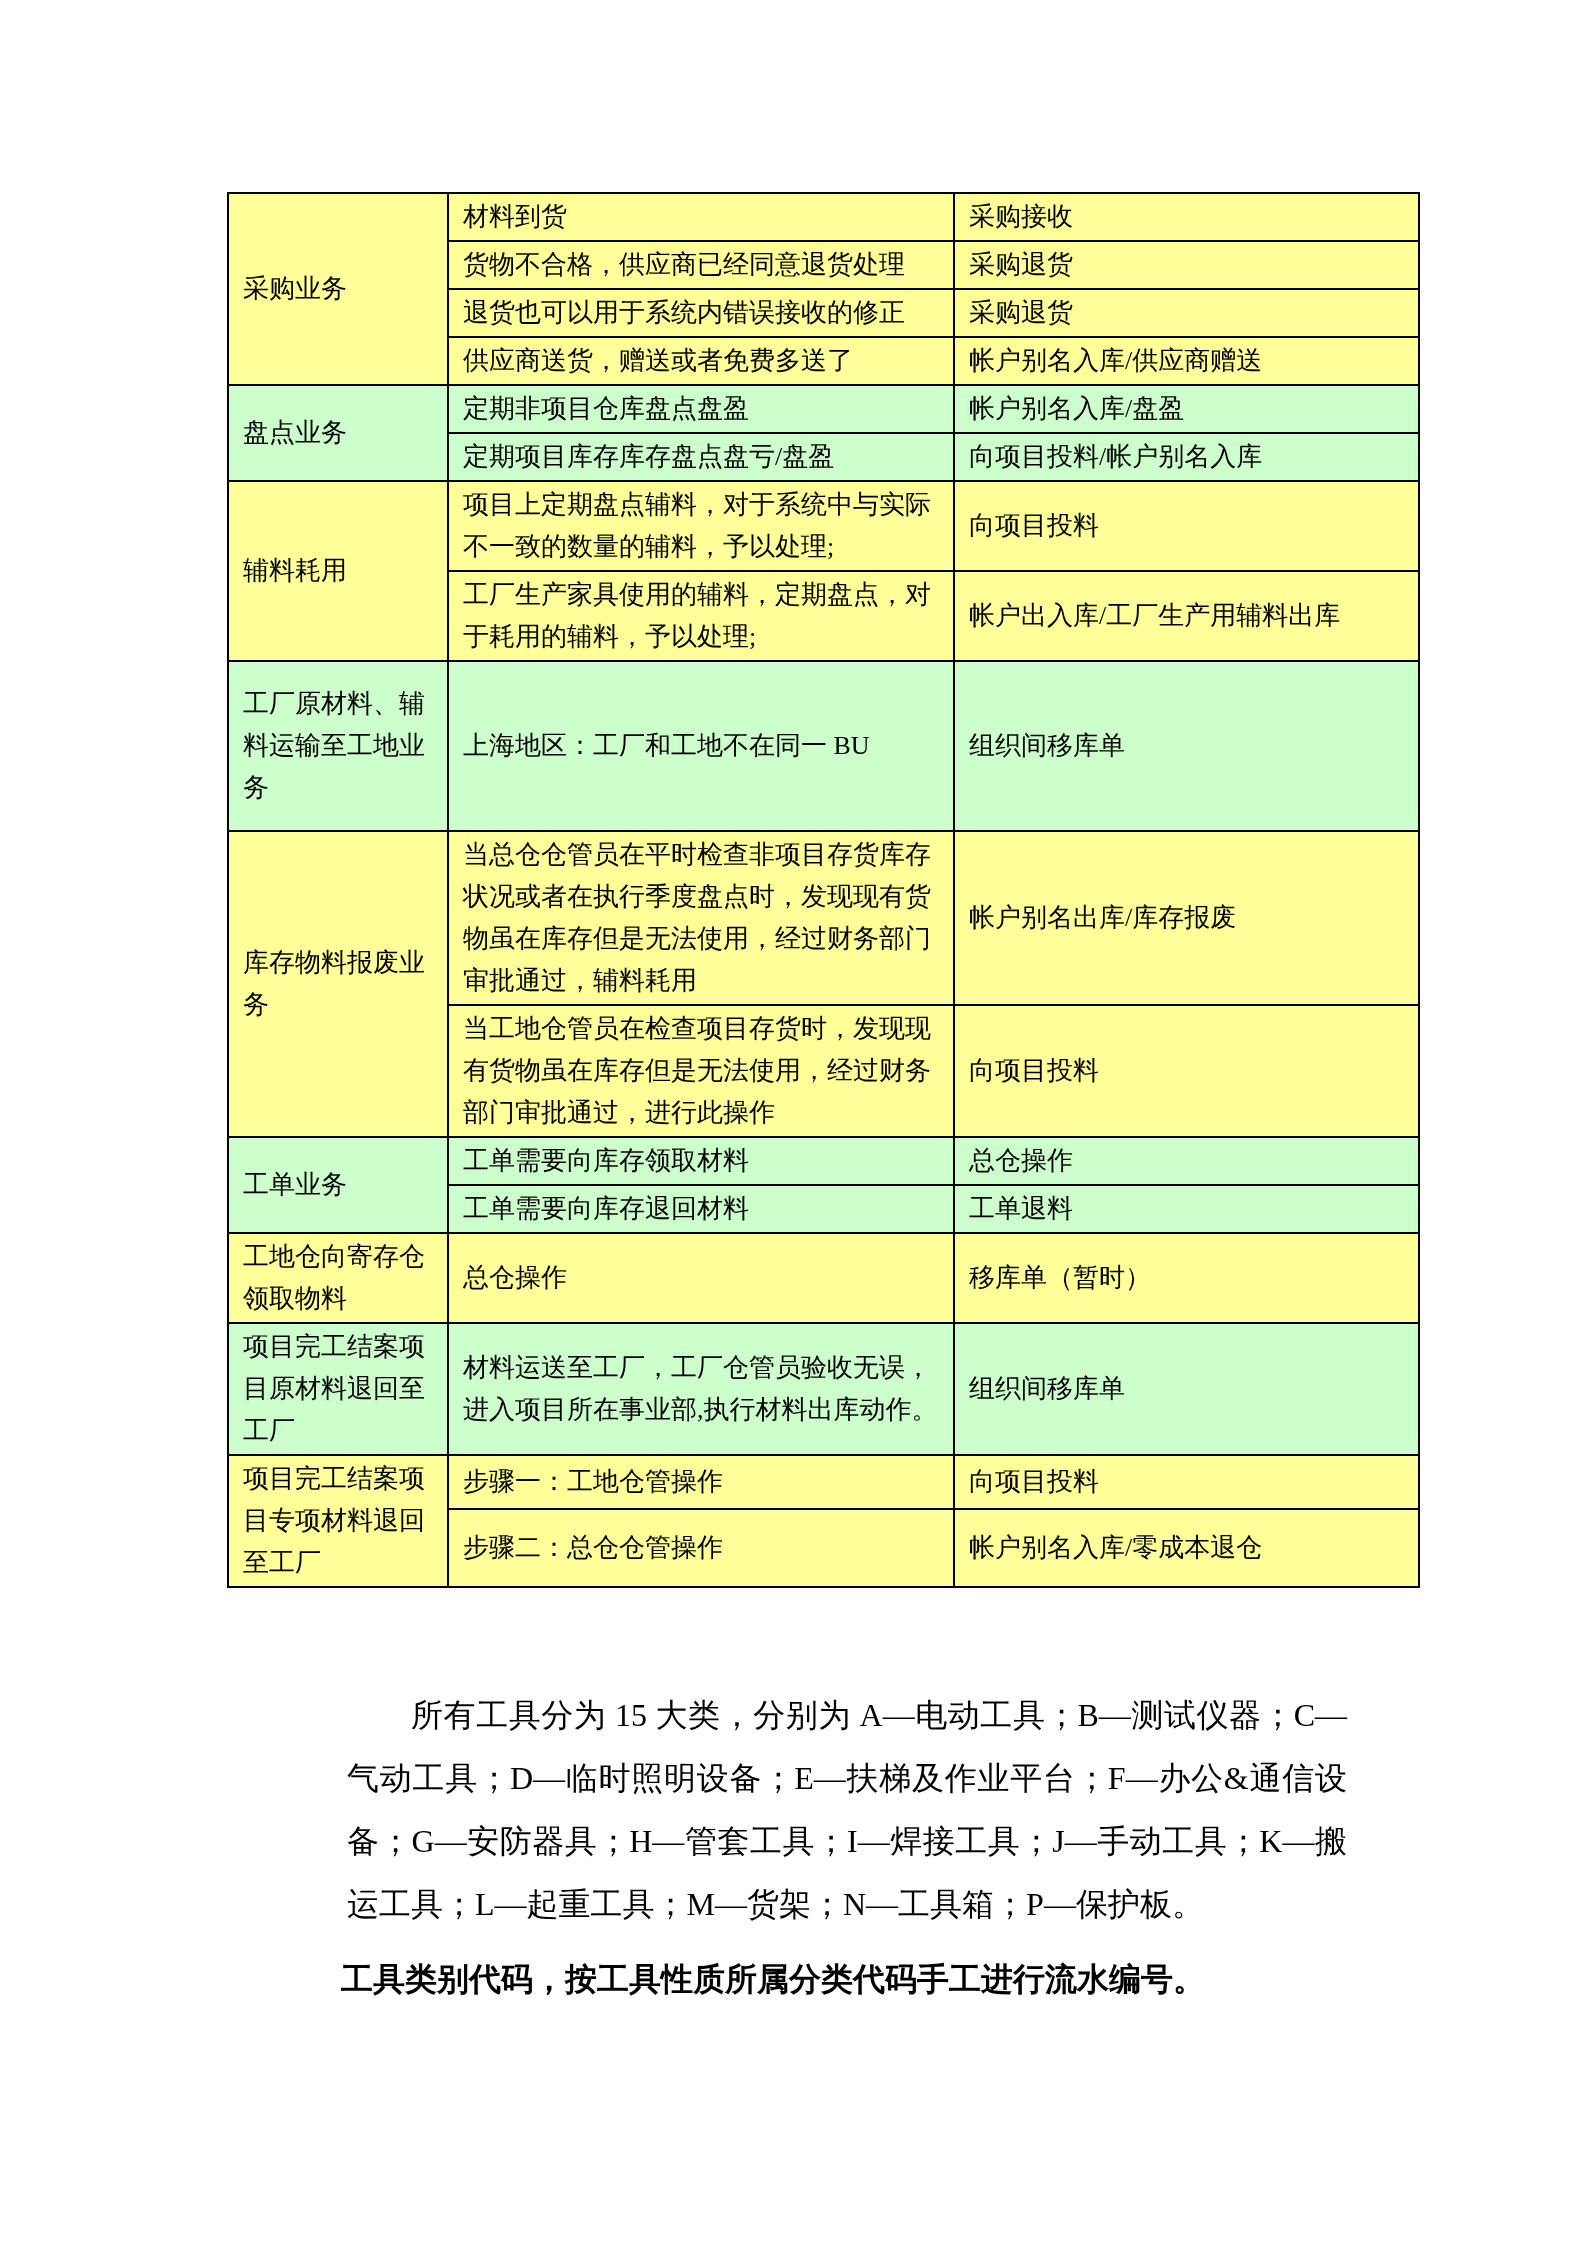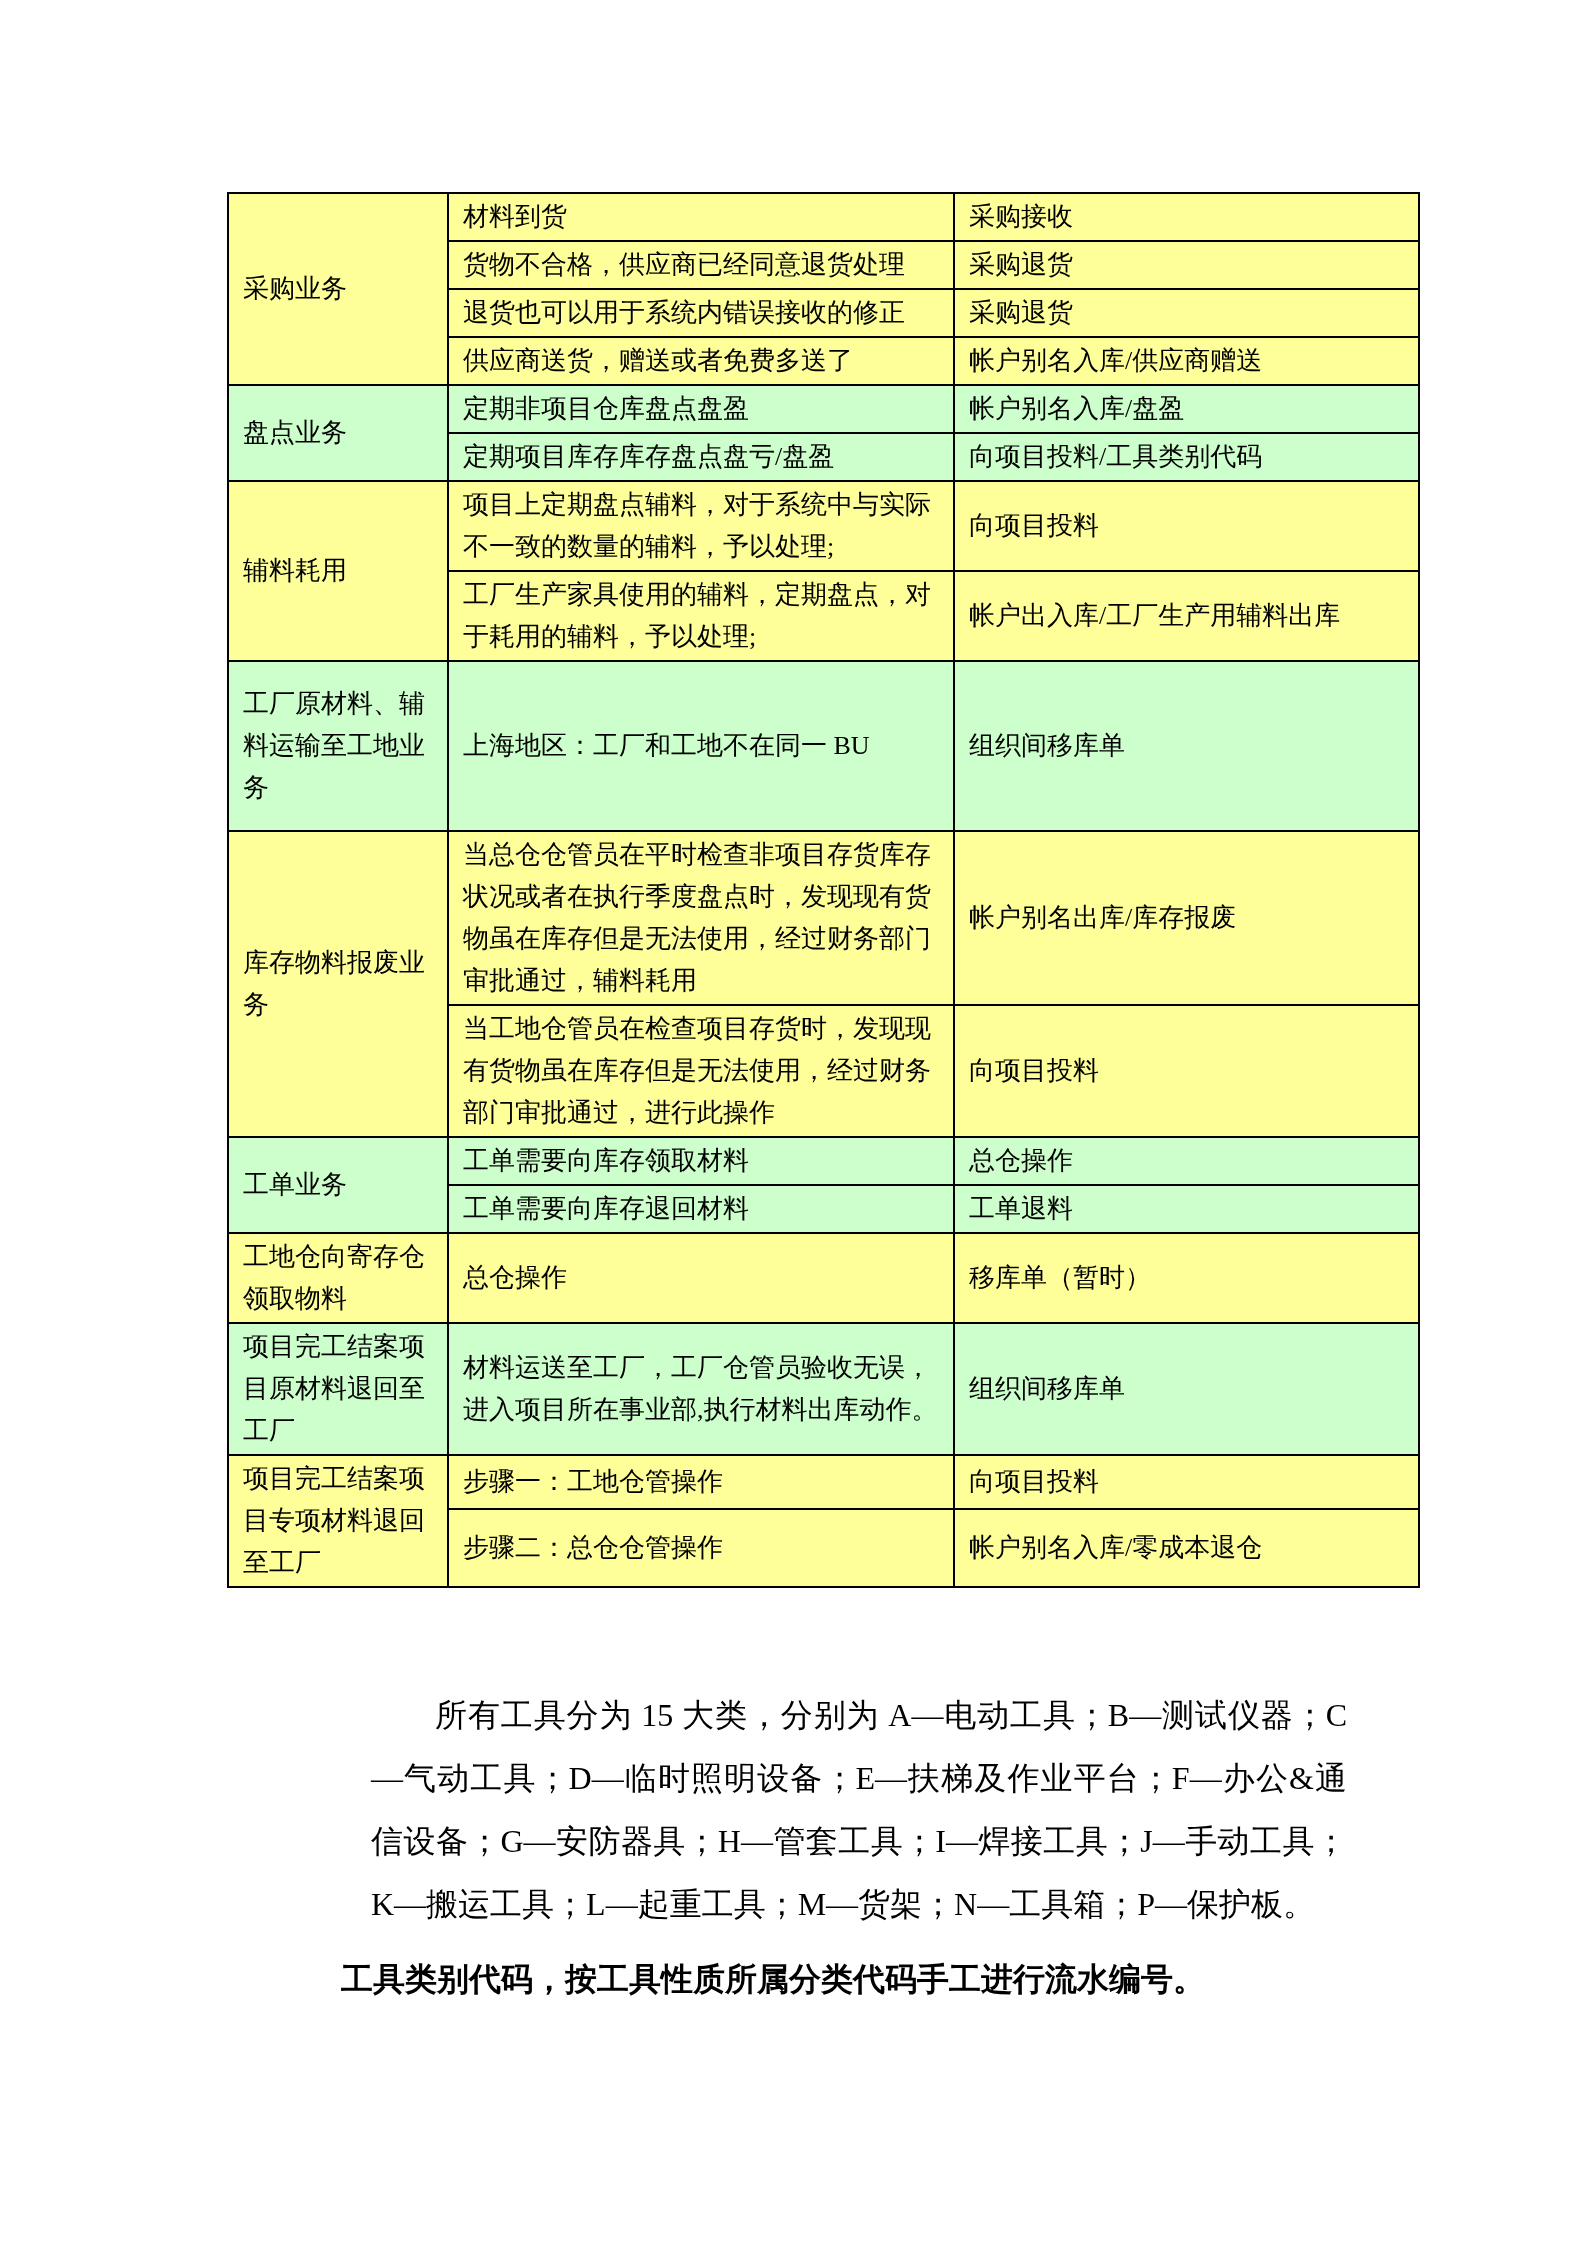--- a/index.html
+++ b/index.html
@@ -11,21 +11,21 @@
         padding:2px 12px 2px 14px;vertical-align:middle;word-break:break-all;}
   col.c1{width:220px;} col.c2{width:506px;} col.c3{width:465px;}
   tr.yellow td{background:var(--yellow,#FFFF99);}
   tr.green  td{background:var(--green,#CCFFCC);}
   .heading{position:absolute;left:235px;top:1585px;
         font-family:"Liberation Sans","DejaVu Sans",sans-serif;
         font-weight:bold;font-size:44px;line-height:60px;white-space:nowrap;}
   .paras{position:absolute;left:347px;top:1684px;width:1000px;
         font-size:32px;line-height:63px;}
   .paras p{margin:0;text-align:justify;}
-  .paras p.p1{text-indent:64px;margin-left:24px;}
+  .paras p.p1{text-indent:64px;}
   .paras p.p2{margin-top:12px;text-indent:-6px;font-weight:bold;}
 </style>
 </head>
 <body>
 
 <div class="page">
 
   <table class="biz">
     <colgroup>
         <col class="c1">
@@ -51,21 +51,21 @@
         <td>帐户别名入库/供应商赠送</td>
       </tr>
 
       <tr class="green" style="height:42px">
         <td rowspan="2">盘点业务</td>
         <td>定期非项目仓库盘点盘盈</td>
         <td>帐户别名入库/盘盈</td>
       </tr>
       <tr class="green" style="height:45px">
         <td>定期项目库存库存盘点盘亏/盘盈</td>
-        <td>向项目投料/工具类别代码</td>
+        <td>向项目投料/帐户别名入库</td>
       </tr>
 
       <tr class="yellow" style="height:85px">
         <td rowspan="2">辅料耗用</td>
         <td>项目上定期盘点辅料，对于系统中与实际不一致的数量的辅料，予以处理;</td>
         <td>向项目投料</td>
       </tr>
       <tr class="yellow" style="height:85px">
         <td>工厂生产家具使用的辅料，定期盘点，对于耗用的辅料，予以处理;</td>
         <td>帐户出入库/工厂生产用辅料出库</td>

